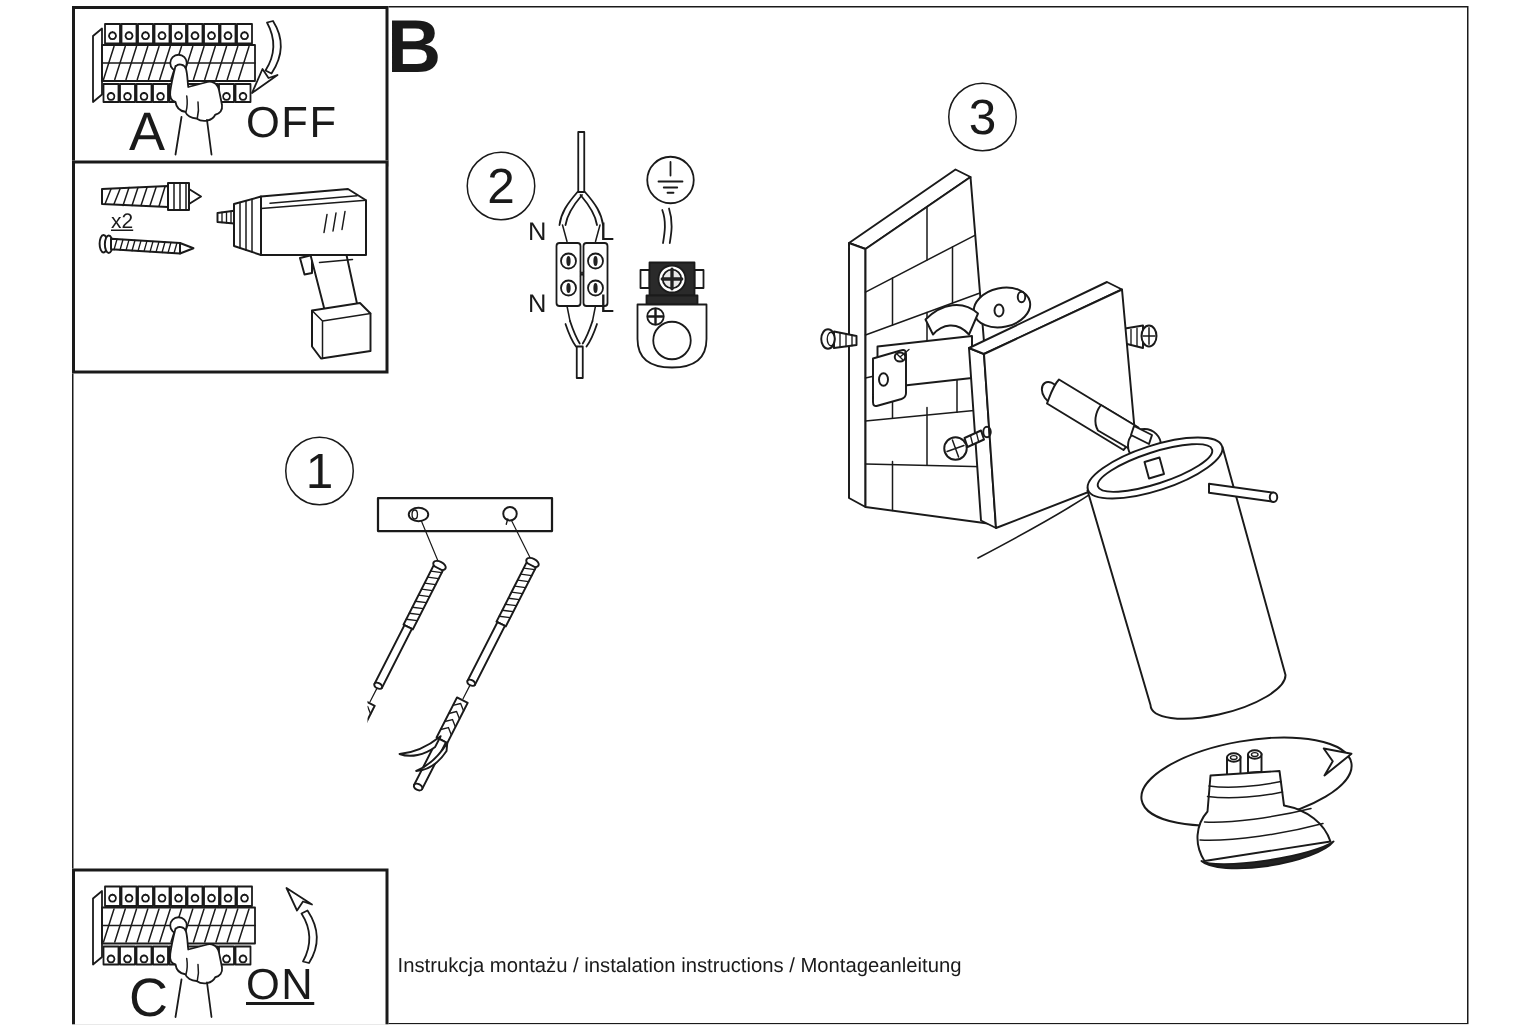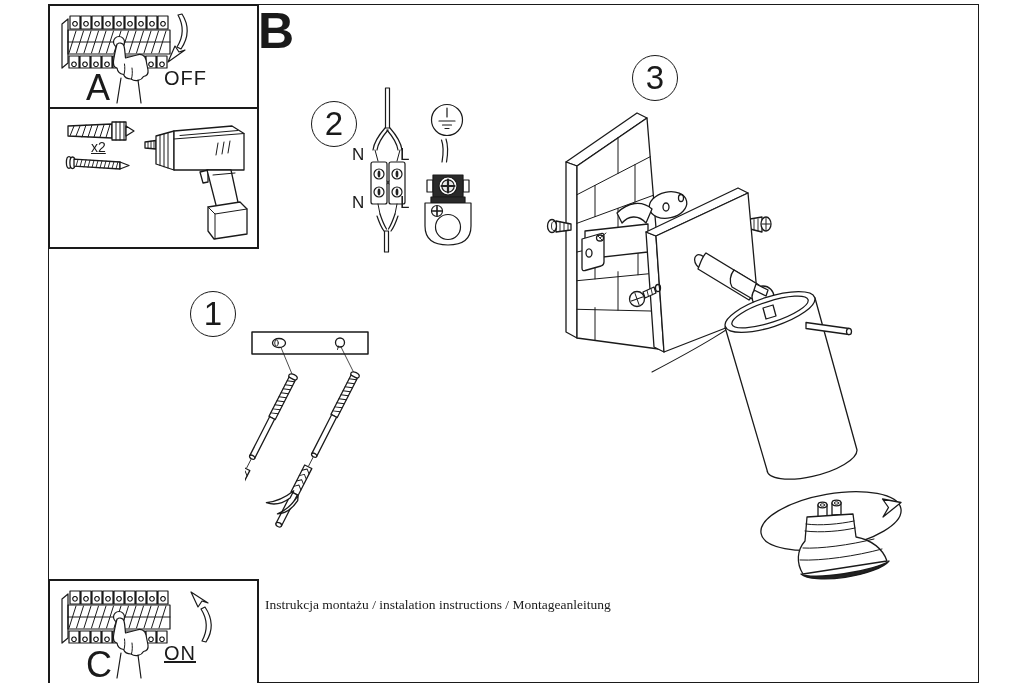--- a/index.html
+++ b/index.html
@@ -2,21 +2,21 @@
 <html><head>
 <meta charset="utf-8">
 <style>
   html,body{margin:0;padding:0;background:#fff;}
   .sheet{position:relative;width:1024px;height:683px;background:#fff;overflow:hidden;
          font-family:"Liberation Sans",sans-serif;color:#1a1a1a;}
   .abs{position:absolute;}
   .frame{border:1.6px solid #1a1a1a;}
   .box{border:2px solid #1a1a1a;background:#fff;}
   .corner-label{font-size:36px;line-height:1;}
-  .state-label{font-size:20px;letter-spacing:1px;line-height:1;}
+  .state-label{font-size:29px;letter-spacing:1px;line-height:1;}
   .big-letter{font-size:50px;font-weight:700;line-height:1;}
   .step-circle{width:44px;height:44px;border:1.8px solid #1a1a1a;border-radius:50%;
                background:#fff;text-align:center;font-size:33px;line-height:44px;}
   .wire-label{font-size:17px;line-height:1;}
   .qty-label{font-size:14px;line-height:1;}
   .footer-line{font-size:13.5px;line-height:18px;white-space:nowrap;}
   svg{display:block;}
 </style>
 </head>
 <body>
@@ -80,21 +80,21 @@
         <path fill="#fff" d="M124,22 L182,17 L194,24.5 L194,61 L124,61 Z"></path>
         <path stroke-width="1" d="M130,26.5 L188,21.5 M194,24.5 L124,30"></path>
         <path stroke-width="1" d="M168,34 L166,46 M174,33 L172,45 M180,32 L178,44"></path>
         <path fill="#fff" d="M150,63 L158,61 L158,73 L153,74 Z"></path>
         <path fill="#fff" d="M157,61 L181,61 L189,98 L167,100 Z"></path>
         <path stroke-width="1" d="M163,66 L185,64"></path>
         <path fill="#fff" d="M158,98 L190,93 L197,100 L197,125 L164,130 L158,122 Z"></path>
         <path stroke-width="1" d="M158,98 L165,105 L197,100 M165,105 L165,130"></path>
       </g>
     </svg>
-    <div class="abs qty-label" style="left:41px;top:31px;text-decoration:underline;">x2</div>
+    <div class="abs qty-label" style="left:24px;top:31px;text-decoration:underline;">x2</div>
   </div>
 
   <div class="abs box" style="left:48px;top:579px;width:207px;height:103px;">
     <svg width="207" height="103" viewBox="0 0 207 103" stroke="#1a1a1a" fill="none" stroke-width="1.2" stroke-linejoin="round" stroke-linecap="round">
       <g>
         <path d="M12,18 L18,13 L18,57 L12,62 Z"></path>
         <g>
           <path d="M20,10h10v13h-10z M31,10h10v13h-10z M42,10h10v13h-10z M53,10h10v13h-10z M64,10h10v13h-10z M75,10h10v13h-10z M86,10h10v13h-10z M97,10h10v13h-10z M108,10h10v13h-10z"></path>
           <path d="M25,15.5a2.3,2.3 0 1 0 .01,0 M36,15.5a2.3,2.3 0 1 0 .01,0 M47,15.5a2.3,2.3 0 1 0 .01,0 M58,15.5a2.3,2.3 0 1 0 .01,0 M69,15.5a2.3,2.3 0 1 0 .01,0 M80,15.5a2.3,2.3 0 1 0 .01,0 M91,15.5a2.3,2.3 0 1 0 .01,0 M102,15.5a2.3,2.3 0 1 0 .01,0 M113,15.5a2.3,2.3 0 1 0 .01,0"></path>
         </g>
@@ -288,15 +288,15 @@
       <ellipse cx="306.5" cy="413" rx="4.5" ry="2.8" fill="#fff"></ellipse>
       <ellipse cx="306.5" cy="413" rx="2.2" ry="1.3" stroke-width="0.9"></ellipse>
       <path fill="#fff" d="M277,427 L323,424 L326,447 C342,450 353,459 357,471 L273,484 C266,473 267,460 275,451 Z"></path>
       <path stroke-width="1" d="M276,434 C290,436 310,434 324,431 M275,441 C291,443 312,441 325,438"></path>
       <path stroke-width="1" d="M273,458 C290,459 320,455 344,449 M270,470 C292,471 326,466 352,459"></path>
       <path fill="#222" d="M271,484 A46,13 -9 0 0 359,471 A46,8 -9 0 1 271,484 Z"></path>
     </g>
     <path fill="#fff" d="M353,427 L371,412.5 L352.5,409 L358.5,417.5 Z"></path>
   </svg>
 
-  <div class="abs footer-line" style="left:265px;top:596px;font-family:Liberation Serif, serif;">Instrukcja montażu / instalation instructions / Montageanleitung</div>
+  <div class="abs footer-line" style="left:265px;top:635px;">Instrukcja montażu / instalation instructions / Montageanleitung</div>
 
 </div>
 
 </body></html>

